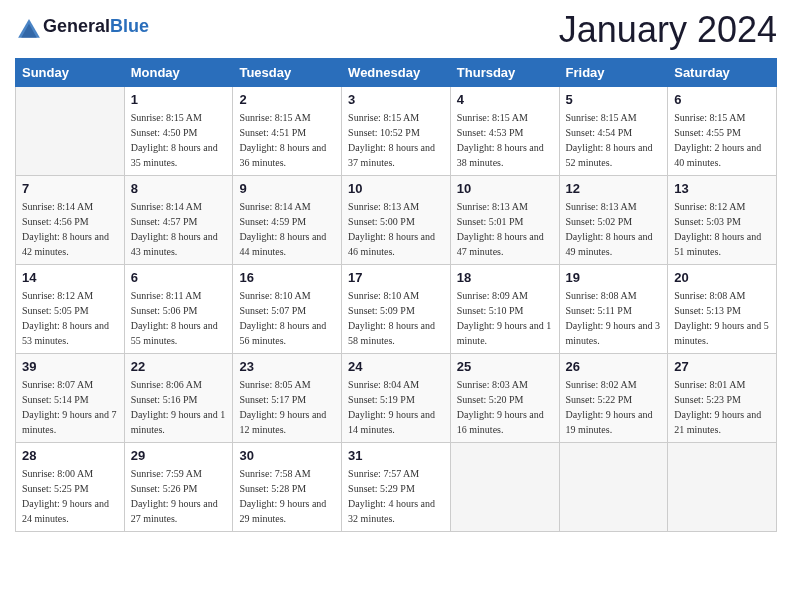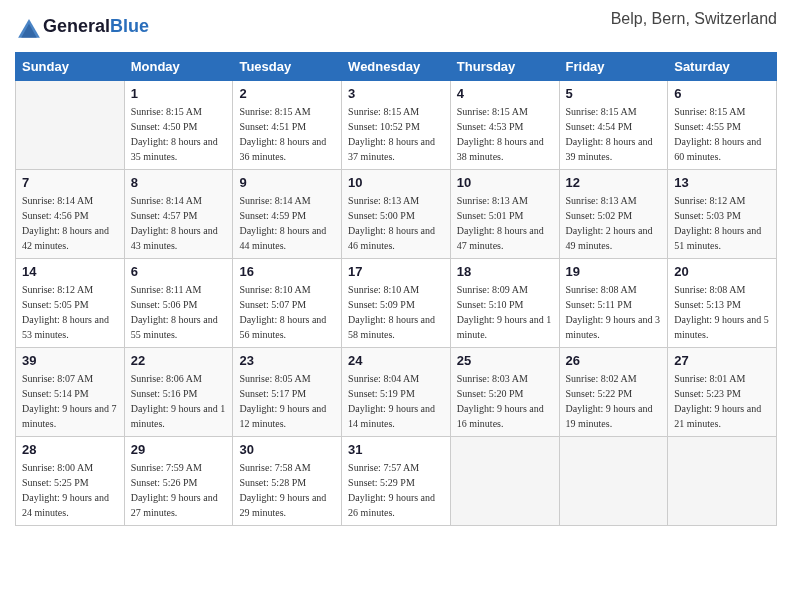--- a/index.html
+++ b/index.html
@@ -101,21 +101,21 @@
   <div class="logo">
     <svg class="logo-icon" viewBox="0 0 36 36" xmlns="http://www.w3.org/2000/svg">
       <polygon points="18,4 32,28 4,28" fill="#2a6ebb" opacity="0.85"></polygon>
       <polygon points="18,10 28,28 8,28" fill="#1a4a8a" opacity="0.5"></polygon>
     </svg>
     <div>
       <span class="logo-text-general">General</span><span class="logo-text-blue">Blue</span>
     </div>
   </div>
   <div class="title-area">
-    <div class="subtitle">Belp, Bern, Switzerland</div>
+    <div class="main-title">January 2024</div>
   </div>
 </div>
 
 <table class="calendar-table">
   <thead>
     <tr>
     <th>Sunday</th>
         <th>Monday</th>
         <th>Tuesday</th>
         <th>Wednesday</th>
@@ -157,29 +157,29 @@
             <div>Sunrise: 8:15 AM</div>
             <div>Sunset: 4:53 PM</div>
             <div>Daylight: 8 hours and 38 minutes.</div>
           </div>
         </td>
         <td>
           <span class="day-number">5</span>
           <div class="day-detail">
             <div>Sunrise: 8:15 AM</div>
             <div>Sunset: 4:54 PM</div>
-            <div>Daylight: 8 hours and 39 minutes.</div>
+            <div>Daylight: 8 hours and 52 minutes.</div>
           </div>
         </td>
         <td>
           <span class="day-number">6</span>
           <div class="day-detail">
             <div>Sunrise: 8:15 AM</div>
             <div>Sunset: 4:55 PM</div>
-            <div>Daylight: 8 hours and 60 minutes.</div>
+            <div>Daylight: 2 hours and 40 minutes.</div>
           </div>
         </td>
       </tr>
       <tr>
         <td>
           <span class="day-number">7</span>
           <div class="day-detail">
             <div>Sunrise: 8:14 AM</div>
             <div>Sunset: 4:56 PM</div>
             <div>Daylight: 8 hours and 42 minutes.</div>
@@ -215,21 +215,21 @@
             <div>Sunrise: 8:13 AM</div>
             <div>Sunset: 5:01 PM</div>
             <div>Daylight: 8 hours and 47 minutes.</div>
           </div>
         </td>
         <td>
           <span class="day-number">12</span>
           <div class="day-detail">
             <div>Sunrise: 8:13 AM</div>
             <div>Sunset: 5:02 PM</div>
-            <div>Daylight: 2 hours and 49 minutes.</div>
+            <div>Daylight: 8 hours and 49 minutes.</div>
           </div>
         </td>
         <td>
           <span class="day-number">13</span>
           <div class="day-detail">
             <div>Sunrise: 8:12 AM</div>
             <div>Sunset: 5:03 PM</div>
             <div>Daylight: 8 hours and 51 minutes.</div>
           </div>
         </td>
@@ -373,21 +373,21 @@
             <div>Sunrise: 7:58 AM</div>
             <div>Sunset: 5:28 PM</div>
             <div>Daylight: 9 hours and 29 minutes.</div>
           </div>
         </td>
         <td>
           <span class="day-number">31</span>
           <div class="day-detail">
             <div>Sunrise: 7:57 AM</div>
             <div>Sunset: 5:29 PM</div>
-            <div>Daylight: 9 hours and 26 minutes.</div>
+            <div>Daylight: 4 hours and 32 minutes.</div>
           </div>
         </td>
         <td class="empty-cell"></td>
         <td class="empty-cell"></td>
         <td class="empty-cell"></td>
       </tr>
     </tbody>
 </table>
 
 </body></html>

